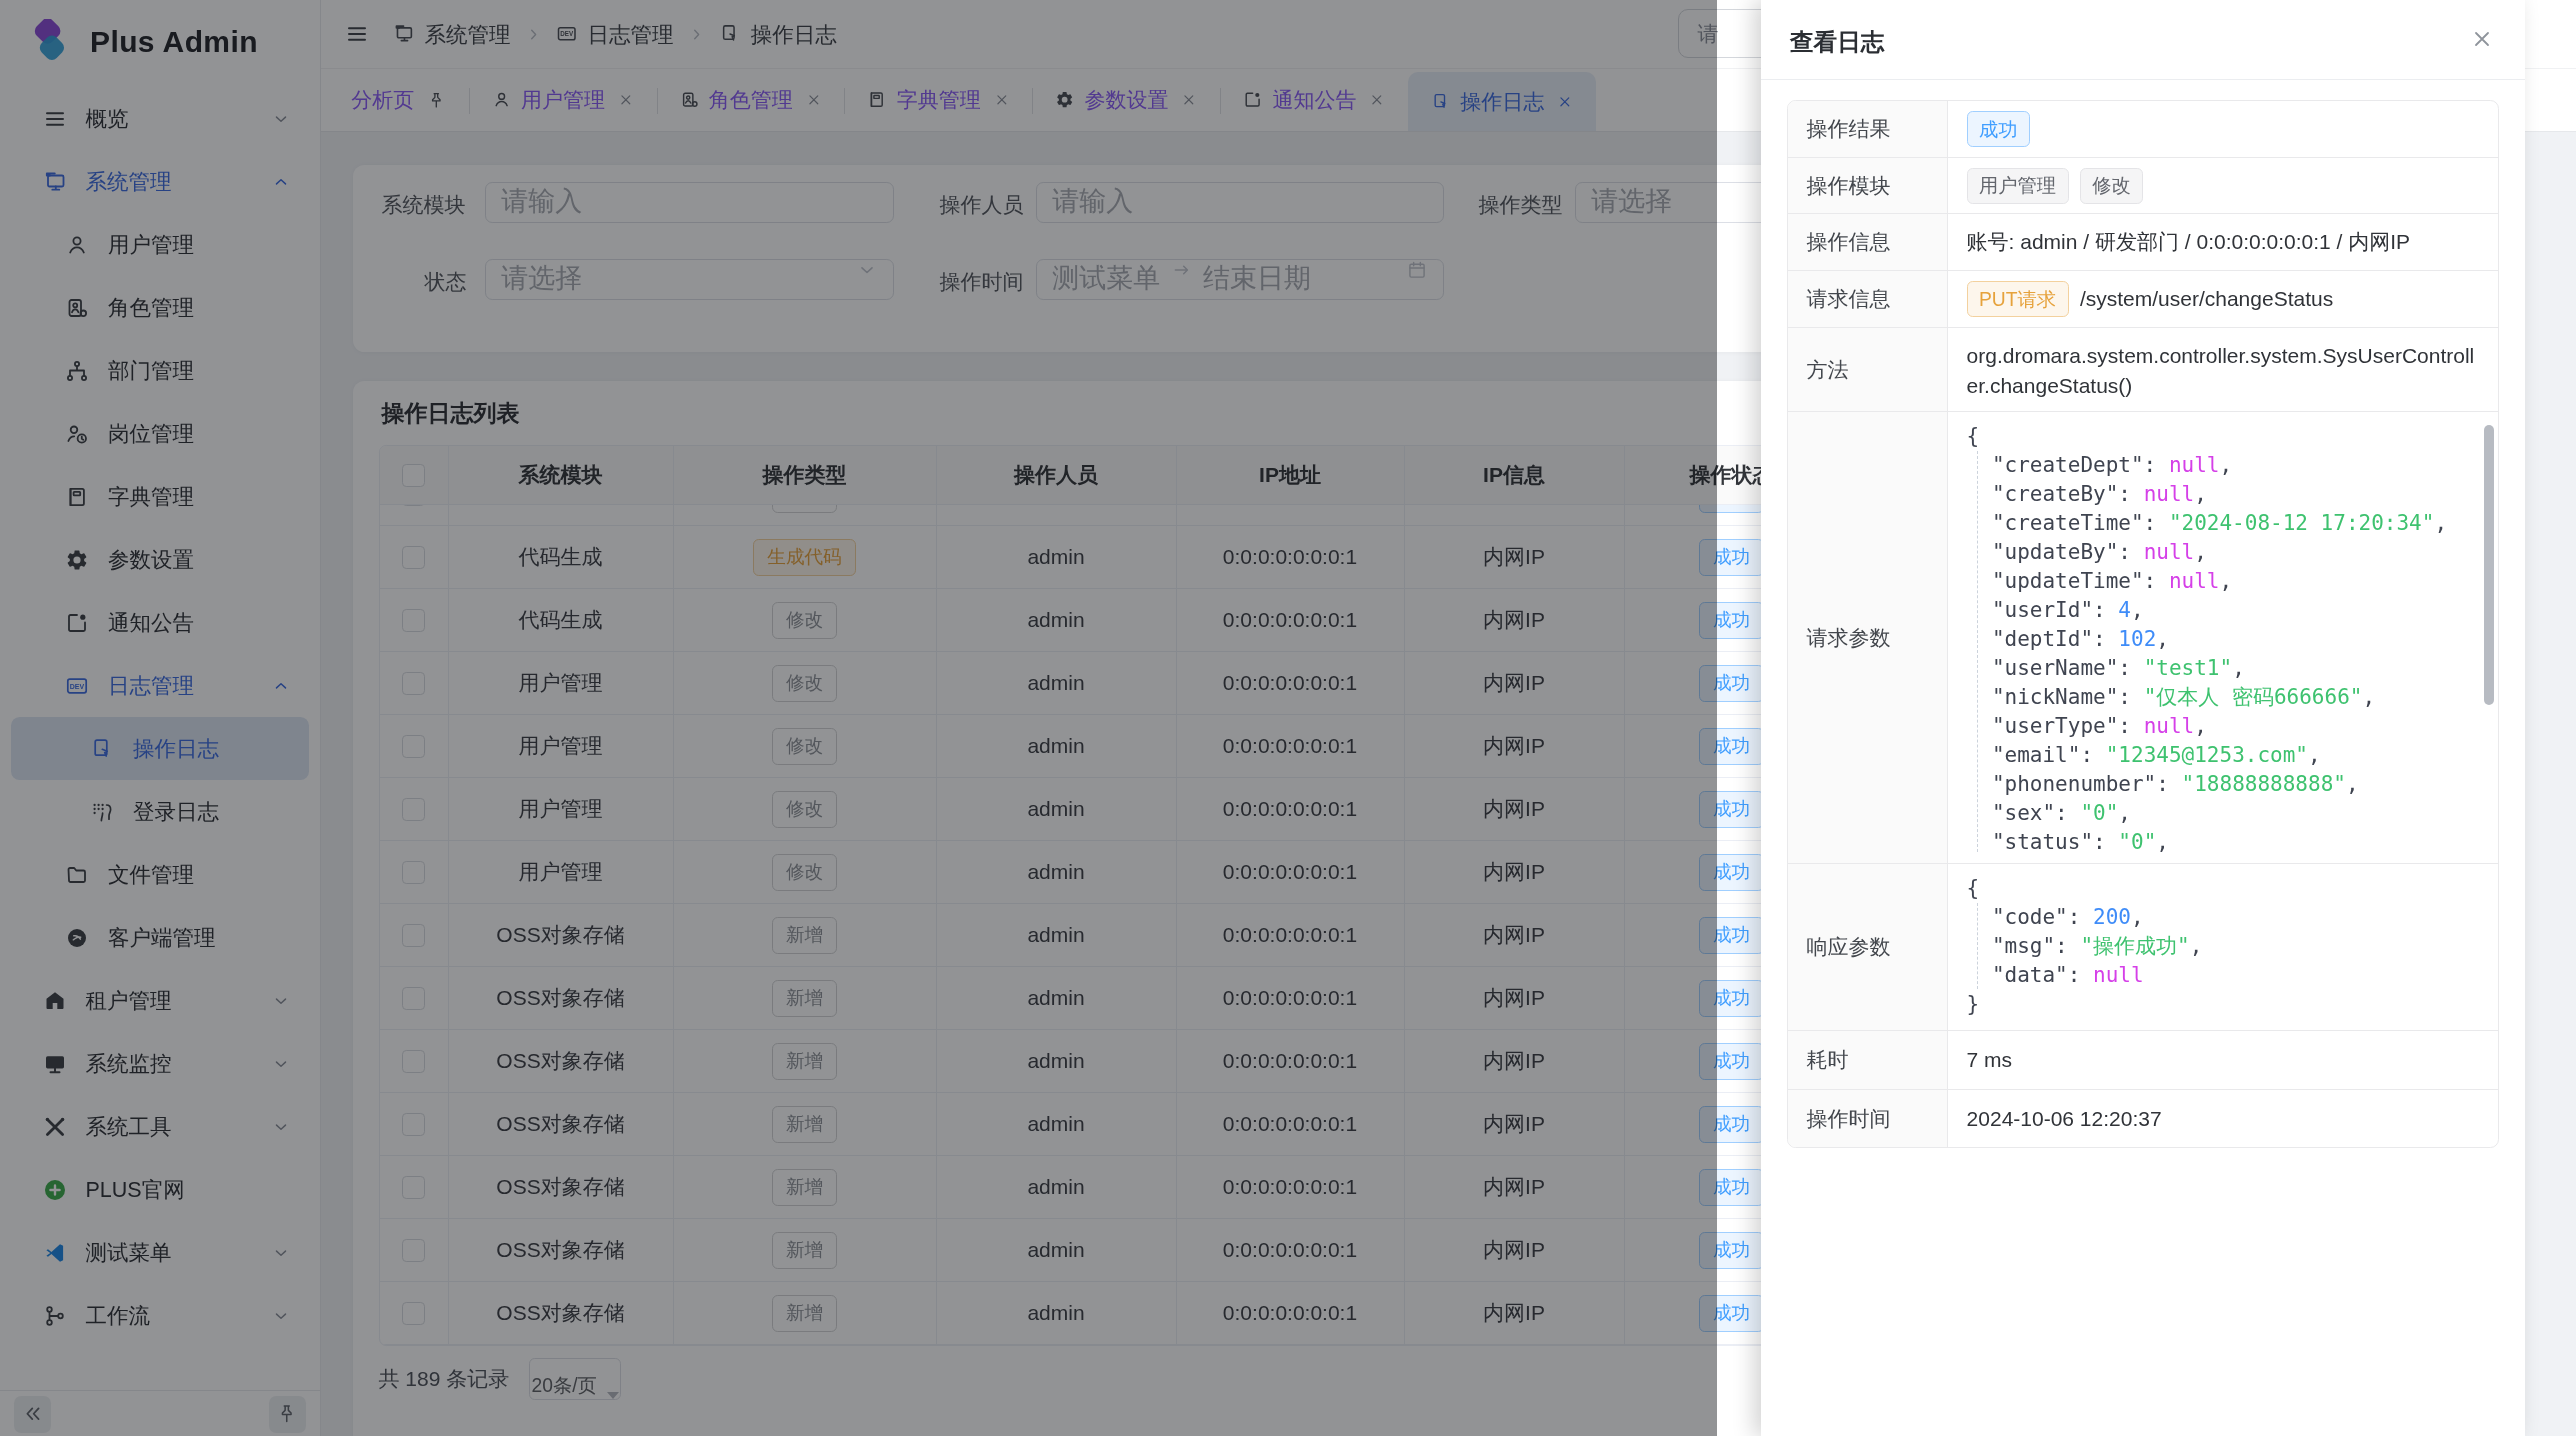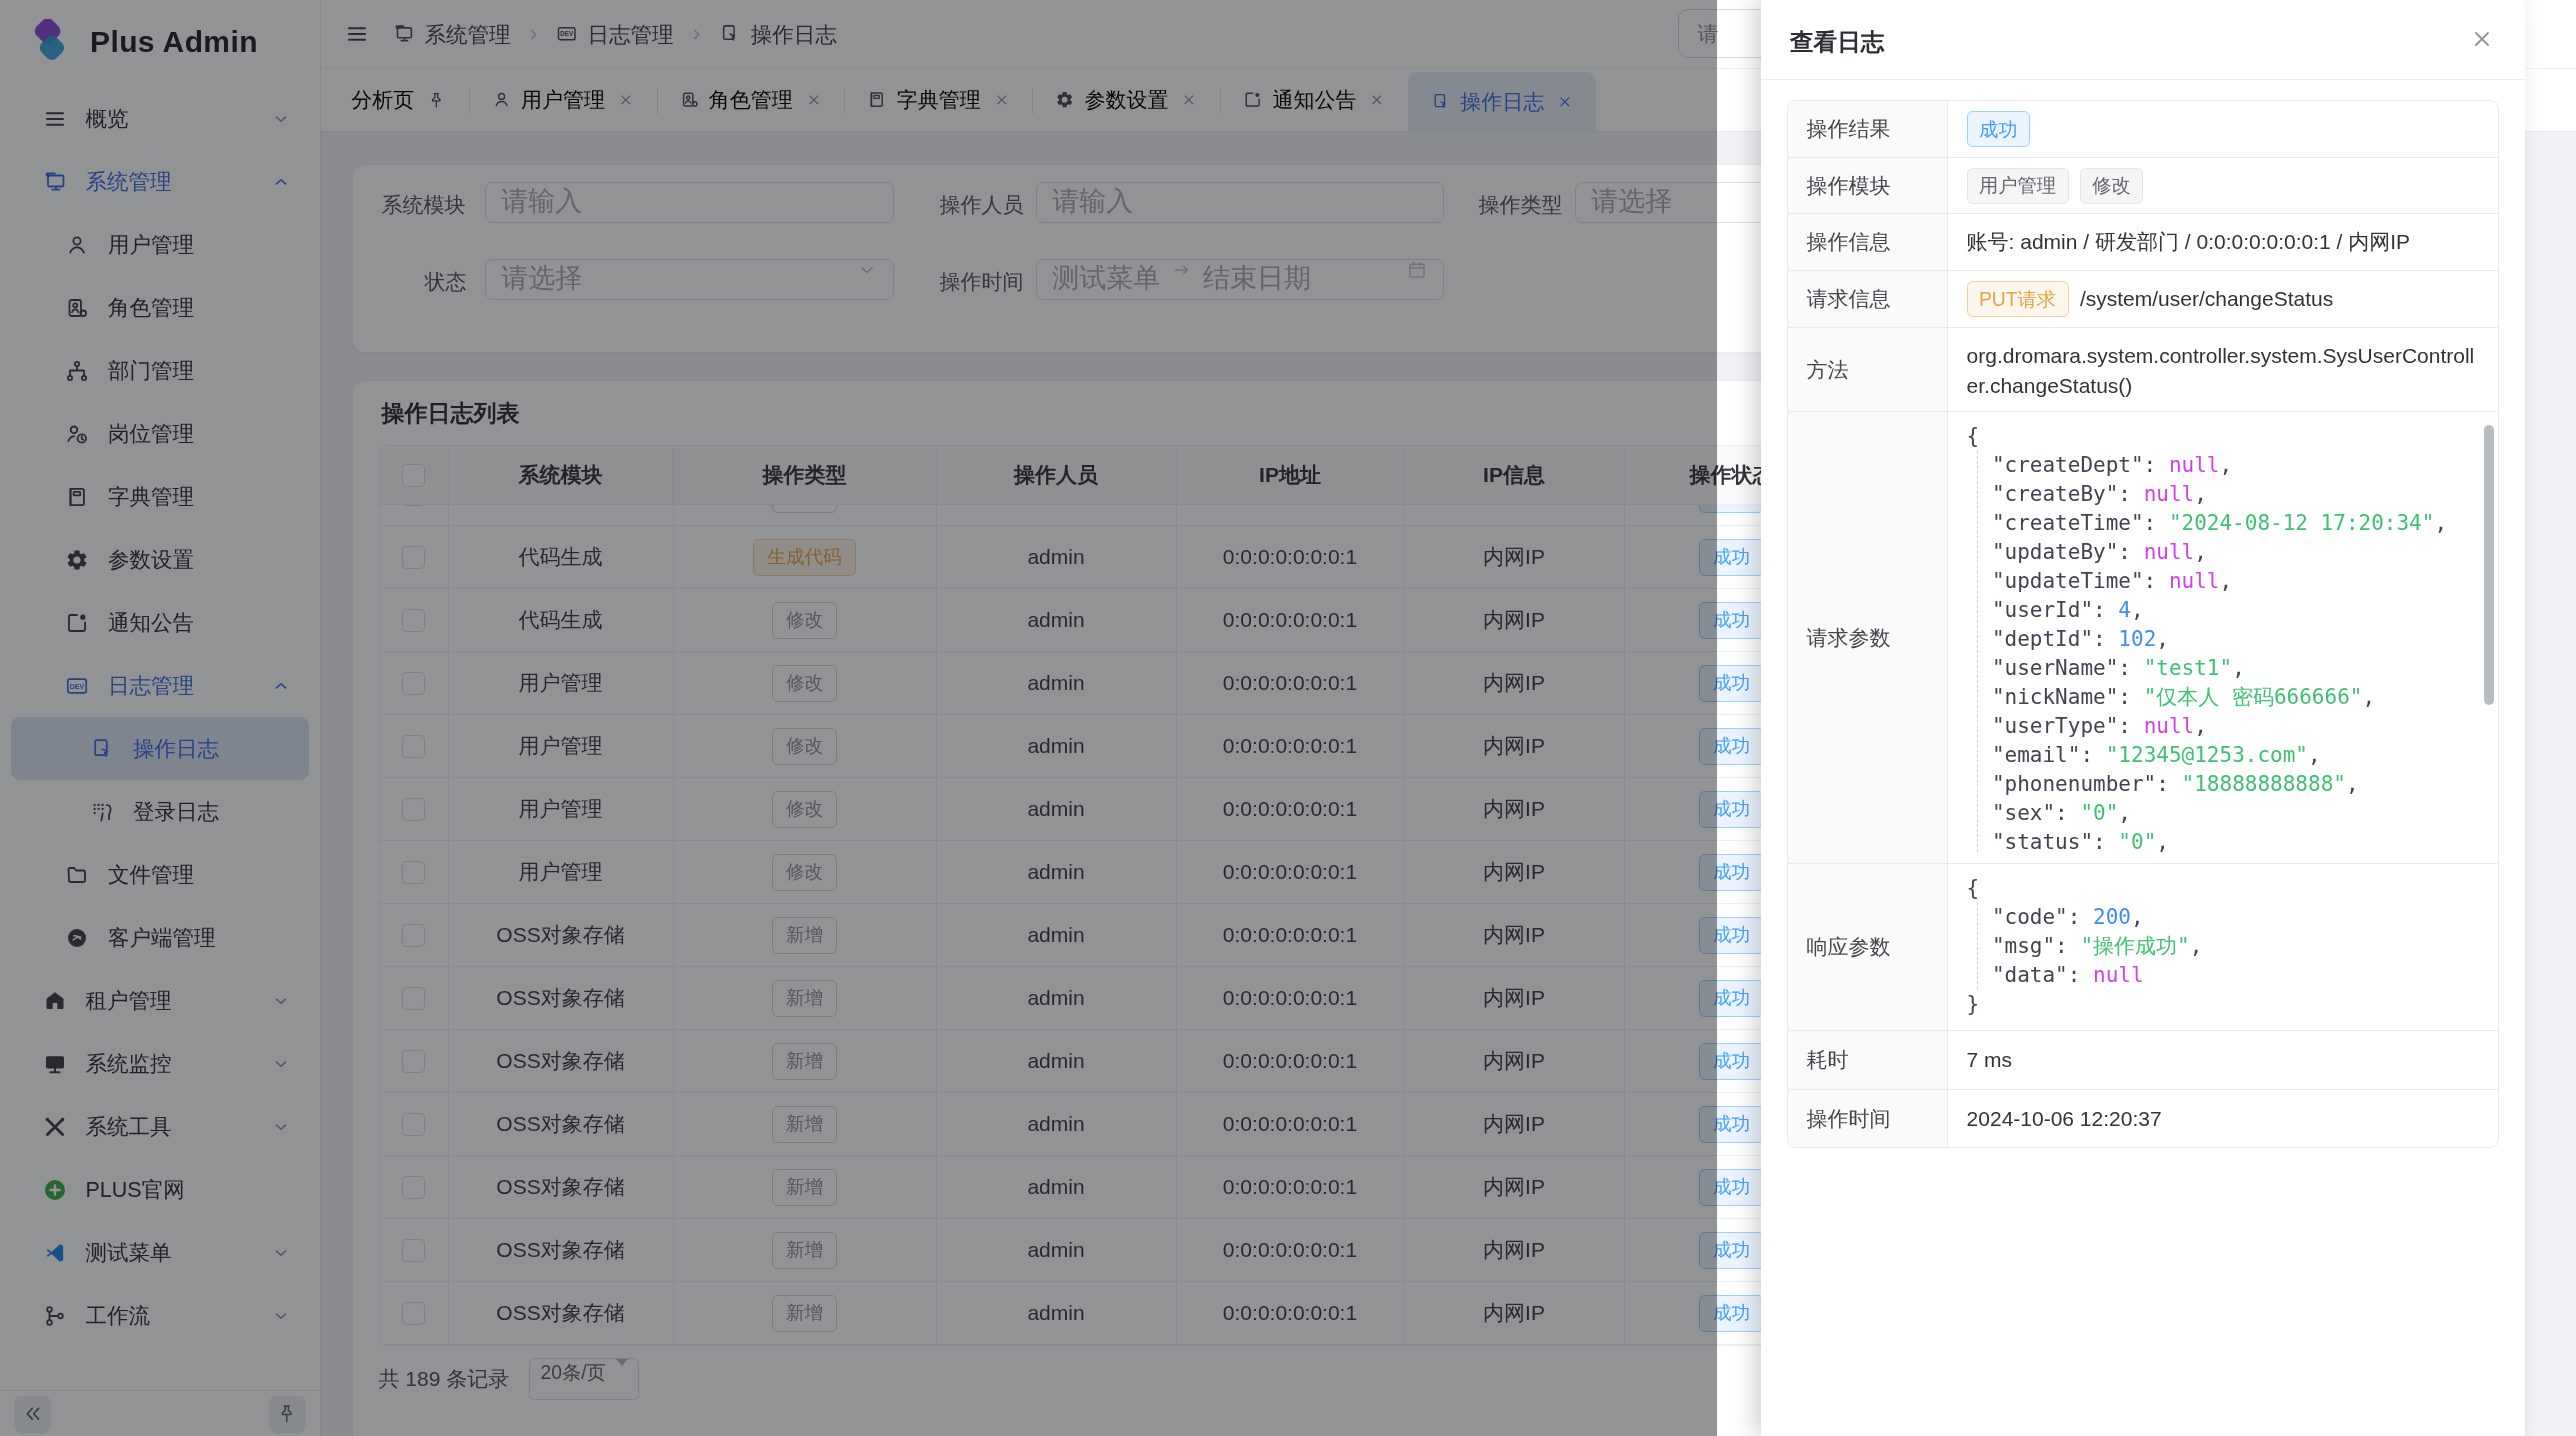--- a/index.html
+++ b/index.html
@@ -30,21 +30,21 @@
   
   .main{position:absolute;left:321px;top:0;right:0;height:1437px}
   .crumb-bar{height:68px;background:#fff;display:flex;align-items:center;padding-left:24px;gap:24px;position:relative}
   .burger{font-size:24px;color:#3f4349;cursor:pointer}
   .crumbs{display:flex;align-items:center;gap:14.3px;font-size:21.5px;color:#3f4349}
   .crumb{display:flex;align-items:center;gap:10px}
   .crumb .icon{font-size:21.5px;color:#4a4e55}
   .crumb-sep{font-size:17px;color:#b8bcc4;display:inline-flex}
   .hdr-partial{position:absolute;left:1357px;top:9.3px;width:100px;height:49px;border:0.7px solid #d4d7dc;border-radius:10px;display:flex;align-items:center;padding-left:18.6px;color:#8a8f99;font-size:21px;background:#fff;overflow:hidden}
   .tab-bar{height:64px;background:#fff;border-top:0.7px solid #f0f1f3;border-bottom:0.7px solid #e6e8eb;display:flex;align-items:stretch;padding-left:7.2px}
-  .tab{display:flex;align-items:center;gap:10px;padding:0 23px;font-size:21px;color:#000000;position:relative;cursor:pointer;white-space:nowrap}
+  .tab{display:flex;align-items:center;gap:10px;padding:0 23px;font-size:21px;color:#8b5cf6;position:relative;cursor:pointer;white-space:nowrap}
   .tab .t-ico{font-size:19.3px;color:#4a4e55}
   .tab .t-close{font-size:15.7px;color:#8a8f99;margin-left:2.9px}
   .tab .t-pin{font-size:18.6px;color:#4a4e55;margin-left:2.9px}
   .tab+.tab:not(.active)::before{content:'';position:absolute;left:0;top:19.3px;height:26px;width:0.7px;background:#e0e2e6}
   .tab.active{background:#e8eef7;border-radius:10px 10px 0 0;align-self:flex-end;height:59px;color:#3d6ce0}
   .tab.active .t-ico,.tab.active .t-close{color:#3d6ce0}
 
   
   .content{position:absolute;left:0;right:0;top:133px;bottom:0;background:#f0f2f5}
   .card{background:#fff;border-radius:11.4px;position:absolute;box-shadow:0 0.7px 4.3px rgba(0,0,0,.04)}
@@ -65,21 +65,21 @@
   .t-row{display:flex;height:63px;border-bottom:0.7px solid #ebeef5}
   .t-row.partial{height:21px;overflow:hidden}
   .t-row.partial .t-cell{height:63px;margin-top:-42px}
   .cb{width:23px;height:23px;border:1.4px solid #d8dbe0;border-radius:4.3px;background:#fff;cursor:pointer}
   .tag{display:inline-flex;align-items:center;height:37px;padding:0 13px;border-radius:5.7px;font-size:18.6px;border:0.7px solid;white-space:nowrap}
   .tag.info{color:#8f9399;border-color:#d3d4d6;background:#fff}
   .tag.warning{color:#e6a23c;border-color:#f3d19e;background:#fdf6ec}
   .tag.primary{color:#409eff;border-color:#a0cfff;background:#ecf5ff}
   .tag.info-light{color:#63666d;border-color:#e4e4e7;background:#f5f5f6}
   .pager{position:absolute;left:26px;top:977px;display:flex;align-items:center;gap:20px;font-size:21px;color:#4e525a}
-  .page-size{width:110px;height:42px;border:0.7px solid #dcdfe6;border-radius:5.7px;display:flex;align-items:flex-start;justify-content:center;gap:10px;color:#606266;font-size:19.3px;cursor:pointer}
+  .page-size{width:92px;height:42px;border:0.7px solid #dcdfe6;border-radius:5.7px;display:flex;align-items:flex-end;justify-content:center;gap:10px;color:#606266;font-size:19.3px;cursor:pointer}
   .tri{width:0;height:0;border-left:6.4px solid transparent;border-right:6.4px solid transparent;border-top:7.9px solid #b4b8bf}
 
   
   .overlay{position:absolute;left:0;top:0;width:1717px;height:1437px;background:rgba(13,16,20,.45);z-index:40}
   .drawer{position:absolute;left:1761px;top:0;width:764px;height:1437px;background:#fff;z-index:50;box-shadow:-7.2px 0 21.5px rgba(0,0,0,.18)}
   .dr-head{height:80px;border-bottom:0.7px solid #ebedf0;position:relative}
   .dr-title{position:absolute;left:29px;top:26px;font-size:23.6px;font-weight:600;color:#2b2e33}
   .dr-close{position:absolute;right:31.5px;top:27px;font-size:24px;color:#8f949c;cursor:pointer}
   .d-table{position:absolute;left:26px;right:26px;top:100px;border:0.7px solid #e9e9eb;border-radius:8.6px;overflow:hidden}
   .d-row{display:flex;border-bottom:0.7px solid #e9e9eb}

